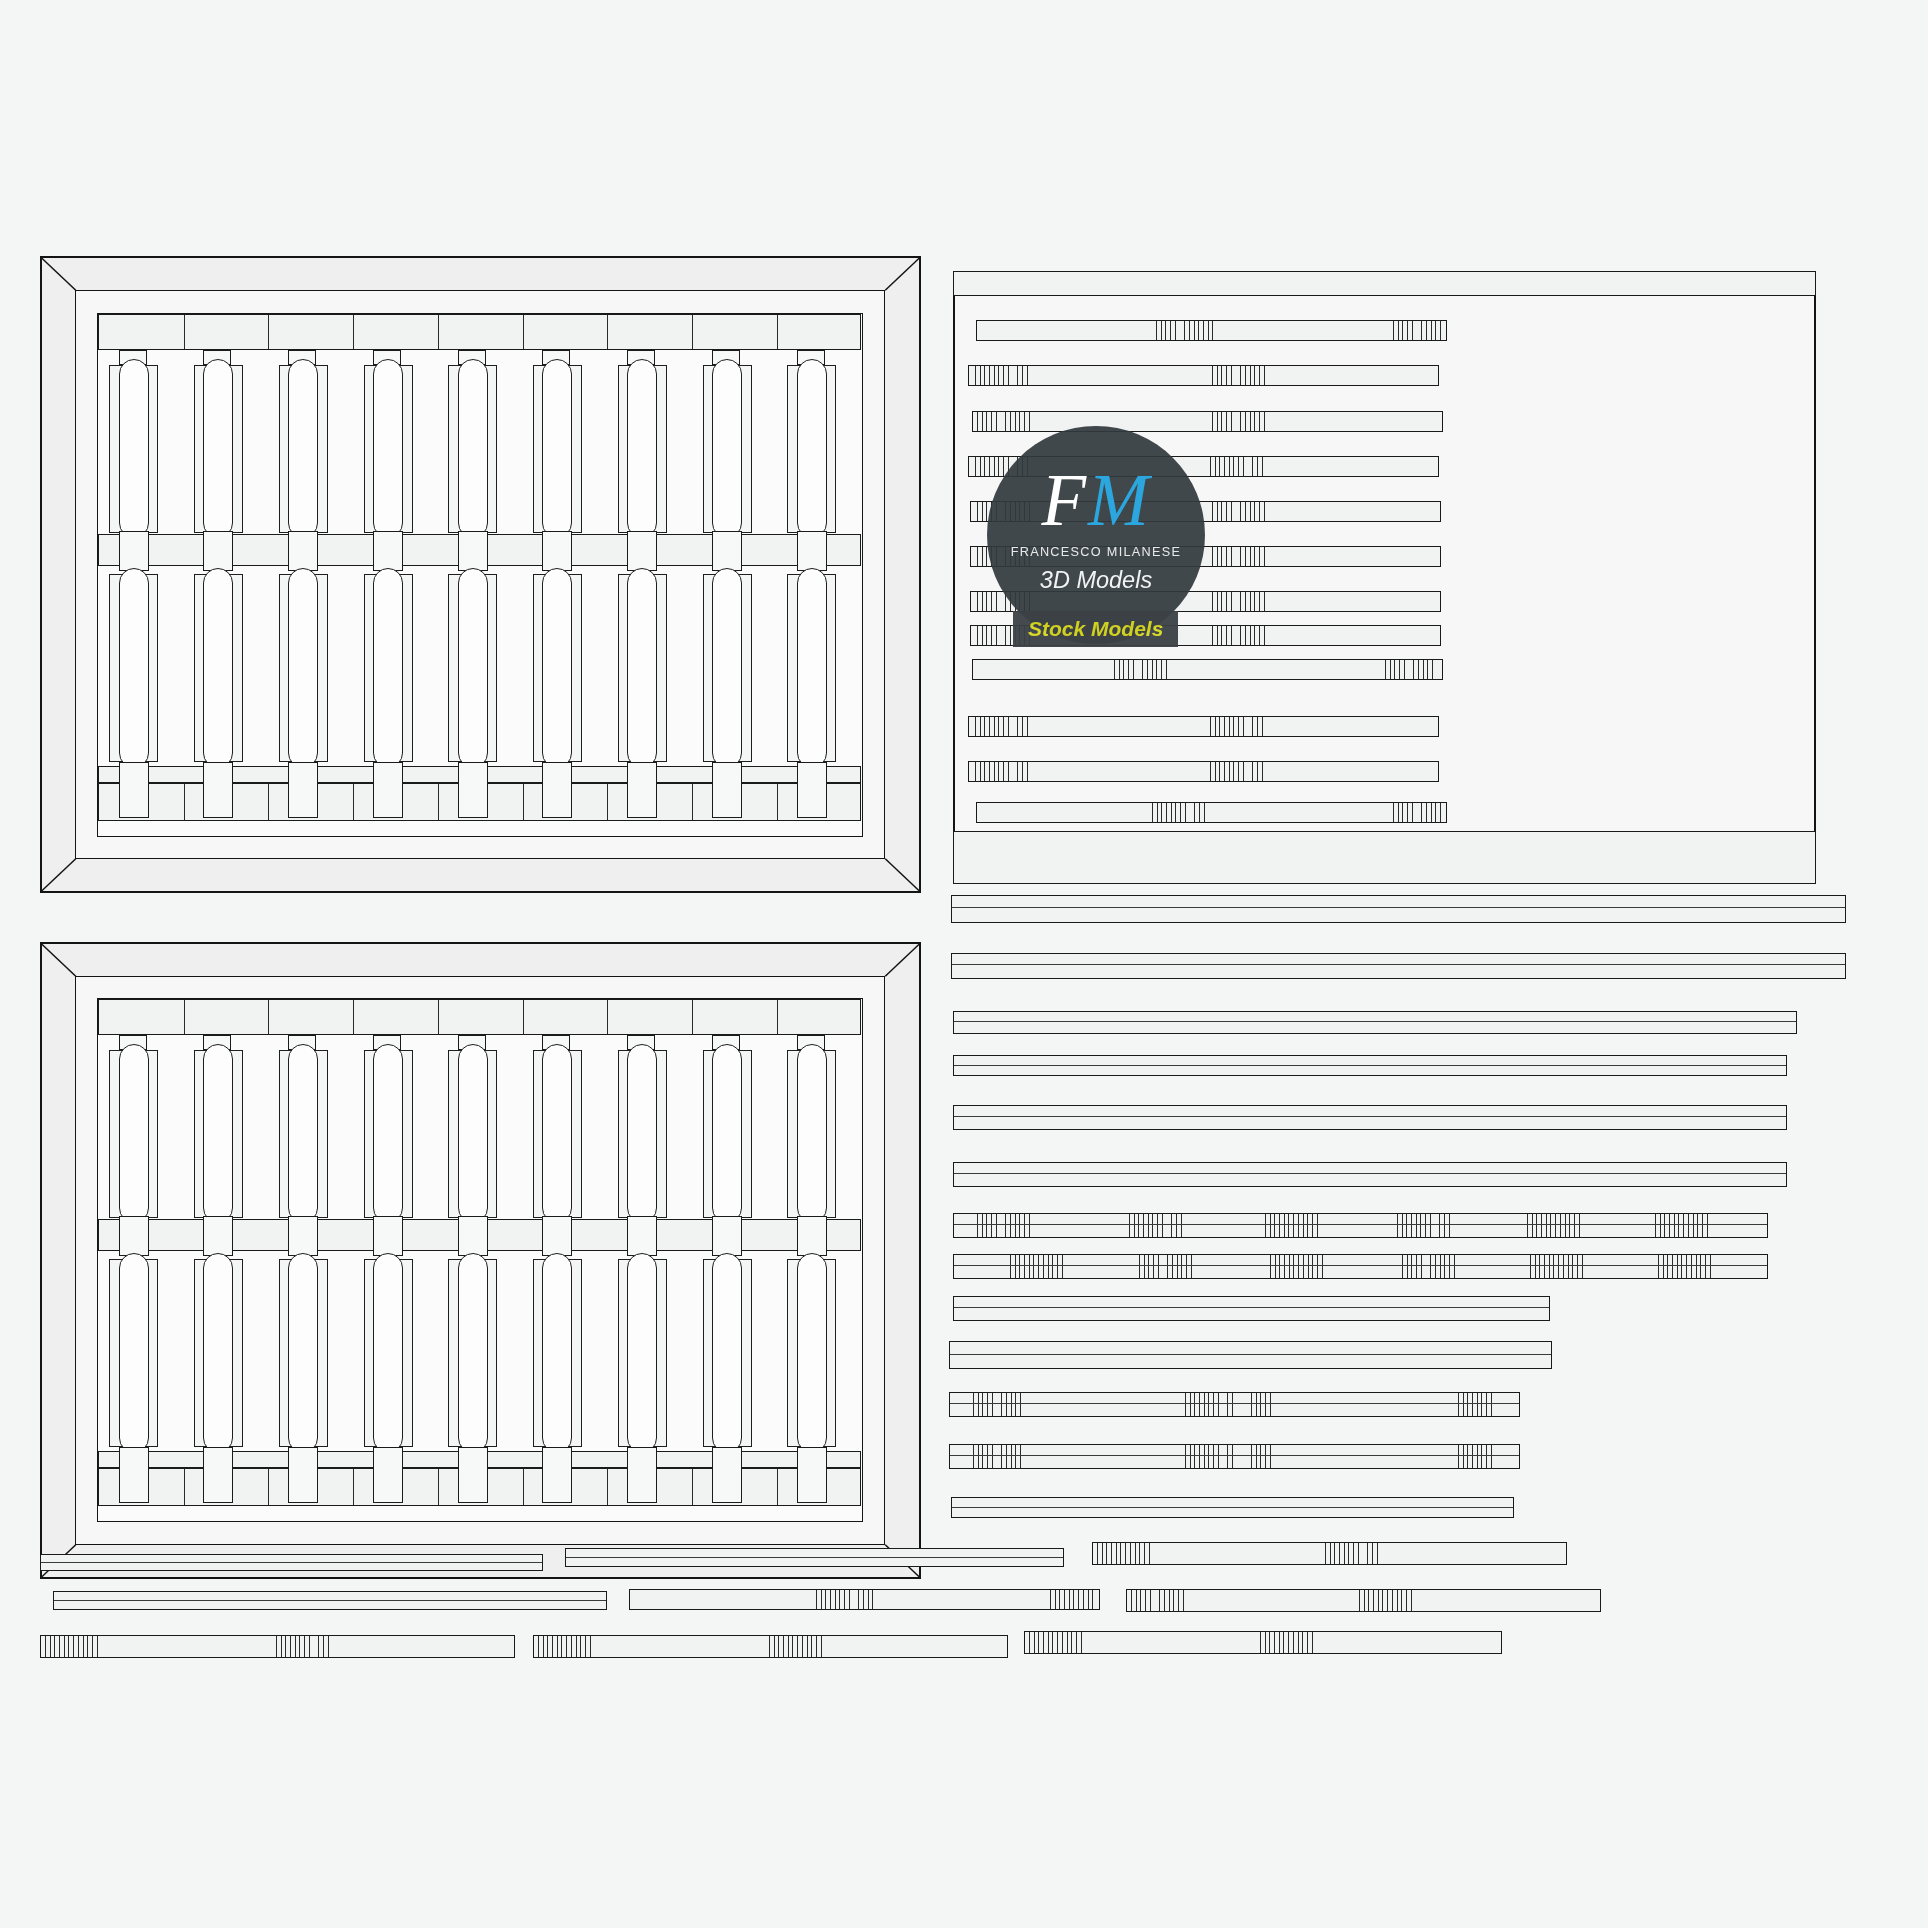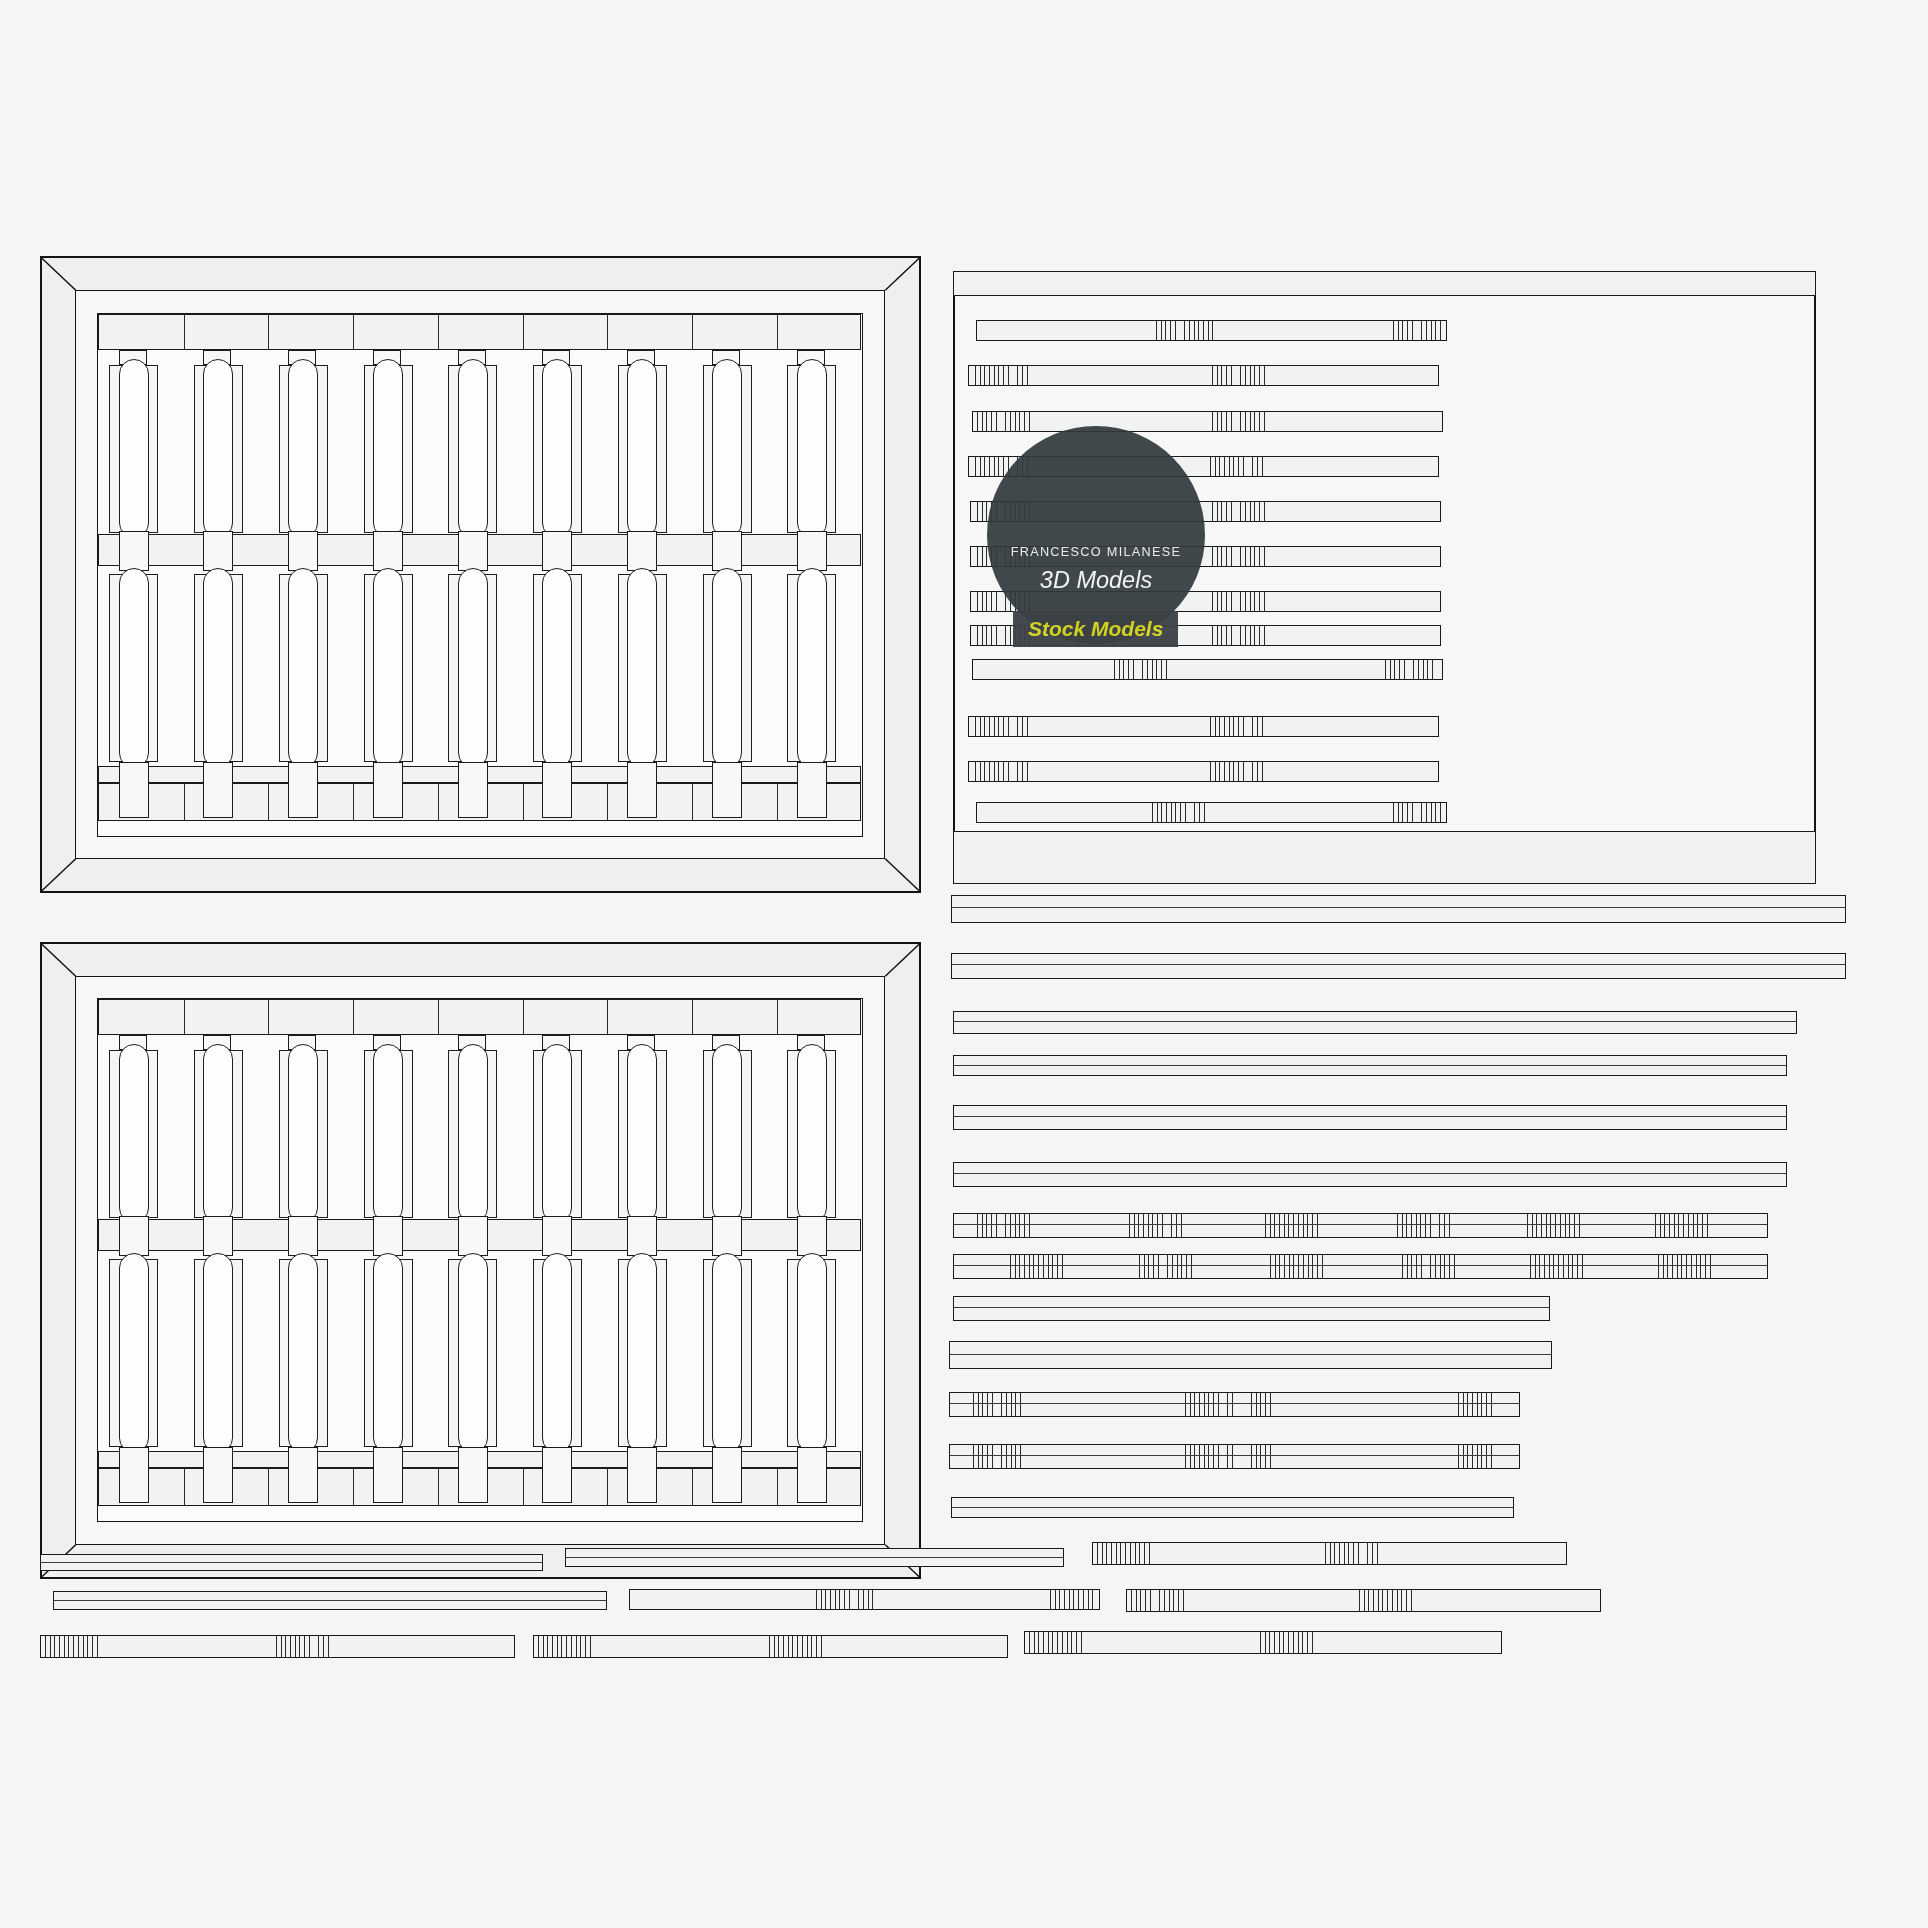--- a/index.html
+++ b/index.html
@@ -562,19 +562,22 @@
       <div class="hatchpatch" style="left:235px; width:55px;"></div>
     </div>
     <div class="bar" style="left:533px; top:1635px; width:475px; height:22.6px;">
       <div class="hatchpatch" style="left:3.8px; width:55px;"></div>
       <div class="hatchpatch" style="left:235px; width:55px;"></div>
     </div>
   </div>
 
   <div id="watermark">
     <div id="wm-circle"></div>
+    <div id="wm-fm">
+      <span>F</span><span class="m">M</span>
+    </div>
     <div id="wm-sub1">FRANCESCO MILANESE</div>
     <div id="wm-sub2">3D Models</div>
     <div id="wm-stock">Stock Models</div>
   </div>
 
 </div>
 
 
 </body></html>

